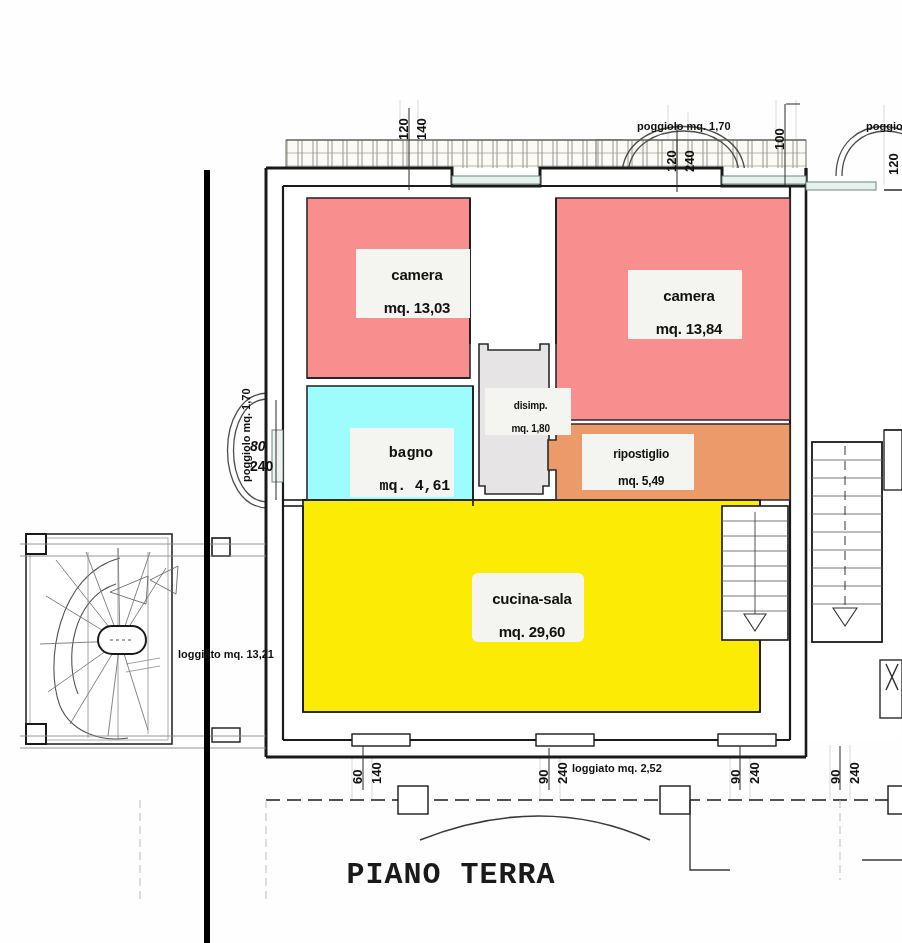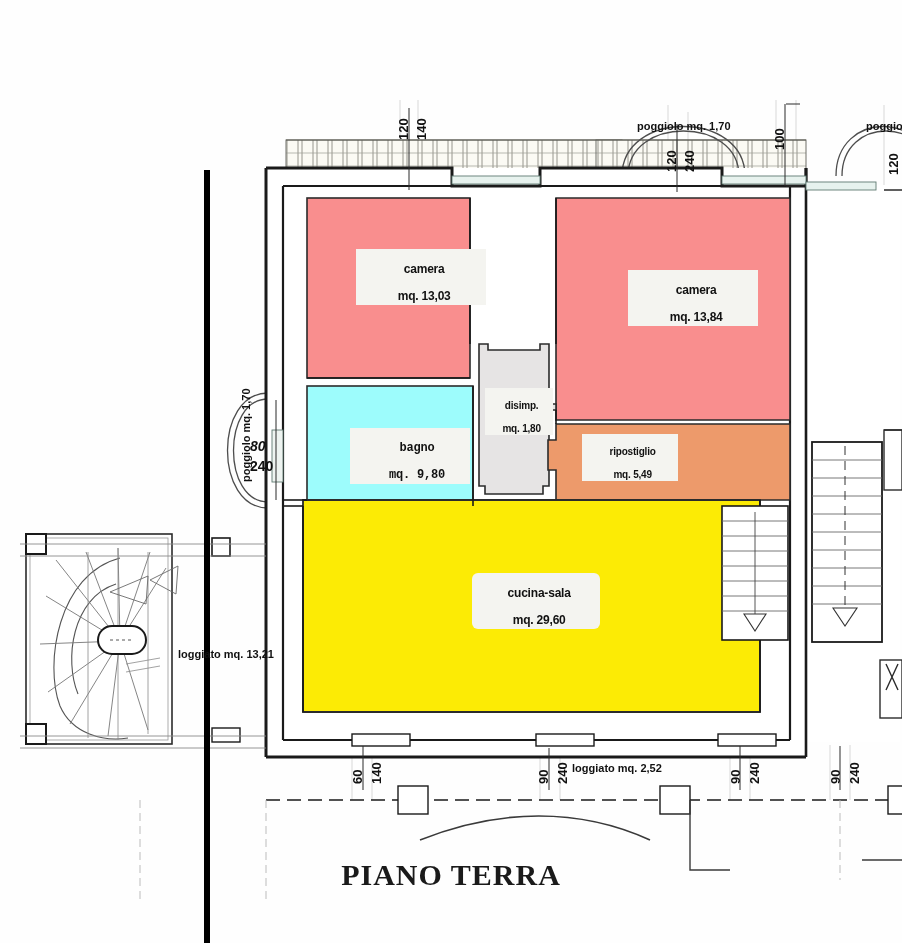--- a/index.html
+++ b/index.html
@@ -8,36 +8,36 @@
     font-family:"Liberation Sans", sans-serif;
     background:#fefefe;
   }
   #plan{position:absolute;left:0;top:0;width:902px;height:943px;}
   .lbl{
     position:absolute;background:#f4f4f0;color:#111;
     font-family:"Liberation Sans", sans-serif;
     font-weight:700;text-align:center;line-height:1.12;
     white-space:pre;letter-spacing:-0.2px;
   }
-  .roomlbl{font-size:12px;padding:1px 20px;}
+  .roomlbl{font-size:15px;padding:1px 12px;}
   .dim{
     position:absolute;color:#111;font-weight:700;font-size:13px;
     font-family:"Liberation Sans", sans-serif;
     transform-origin:left top;white-space:nowrap;background:transparent;
   }
   .dimv{transform:rotate(-90deg);}
   .annot{
     position:absolute;color:#111;font-weight:700;font-size:11px;
     font-family:"Liberation Sans", sans-serif;white-space:nowrap;
     background:transparent;
   }
   .annotv{transform:rotate(-90deg);transform-origin:left top;}
   #title{
     position:absolute;left:0;top:858px;width:902px;text-align:center;
-    font-family:Liberation Serif, serif;
+    font-family:Liberation Mono, monospace;
     font-weight:700;font-size:30px;letter-spacing:1px;color:#1a1a1a;
   }
 </style>
 </head>
 <body>
 
 <svg id="plan" viewBox="0 0 902 943" xmlns="http://www.w3.org/2000/svg">
 
   <defs>
     <pattern id="balus" x="0" y="0" width="15" height="40" patternUnits="userSpaceOnUse">
@@ -273,29 +273,29 @@
   <span>mq. 13,03</span>
 </div>
 
 <div class="lbl roomlbl" style="left:628px;top:270px;width:90px;">
   <span>camera</span><br>
   <span>mq. 13,84</span>
 </div>
 
 <div class="lbl roomlbl" style="left:350px;top:428px;width:80px;font-family:Liberation Mono, monospace;">
   <span>bagno</span><br>
-  <span>mq. 9,80</span>
-</div>
-
-<div class="lbl" style="left:485px;top:388px;width:62px;font-size:10px;padding:1px 3px;">
+  <span>mq. 4,61</span>
+</div>
+
+<div class="lbl" style="left:485px;top:388px;width:62px;font-size:10px;padding:1px 12px;">
   <span>disimp.</span><br>
   <span>mq. 1,80</span>
 </div>
 
-<div class="lbl" style="left:582px;top:434px;width:92px;font-size:10px;padding:1px 2px;">
+<div class="lbl" style="left:582px;top:434px;width:92px;font-size:12px;padding:1px 10px;">
   <span>ripostiglio</span><br>
   <span>mq. 5,49</span>
 </div>
 
 <div class="lbl roomlbl" style="left:472px;top:573px;width:88px;border-radius:6px;">
   <span>cucina-sala</span><br>
   <span>mq. 29,60</span>
 </div>
 
 <div class="annot" style="left:637px;top:120px;">poggiolo mq. 1,70</div>

